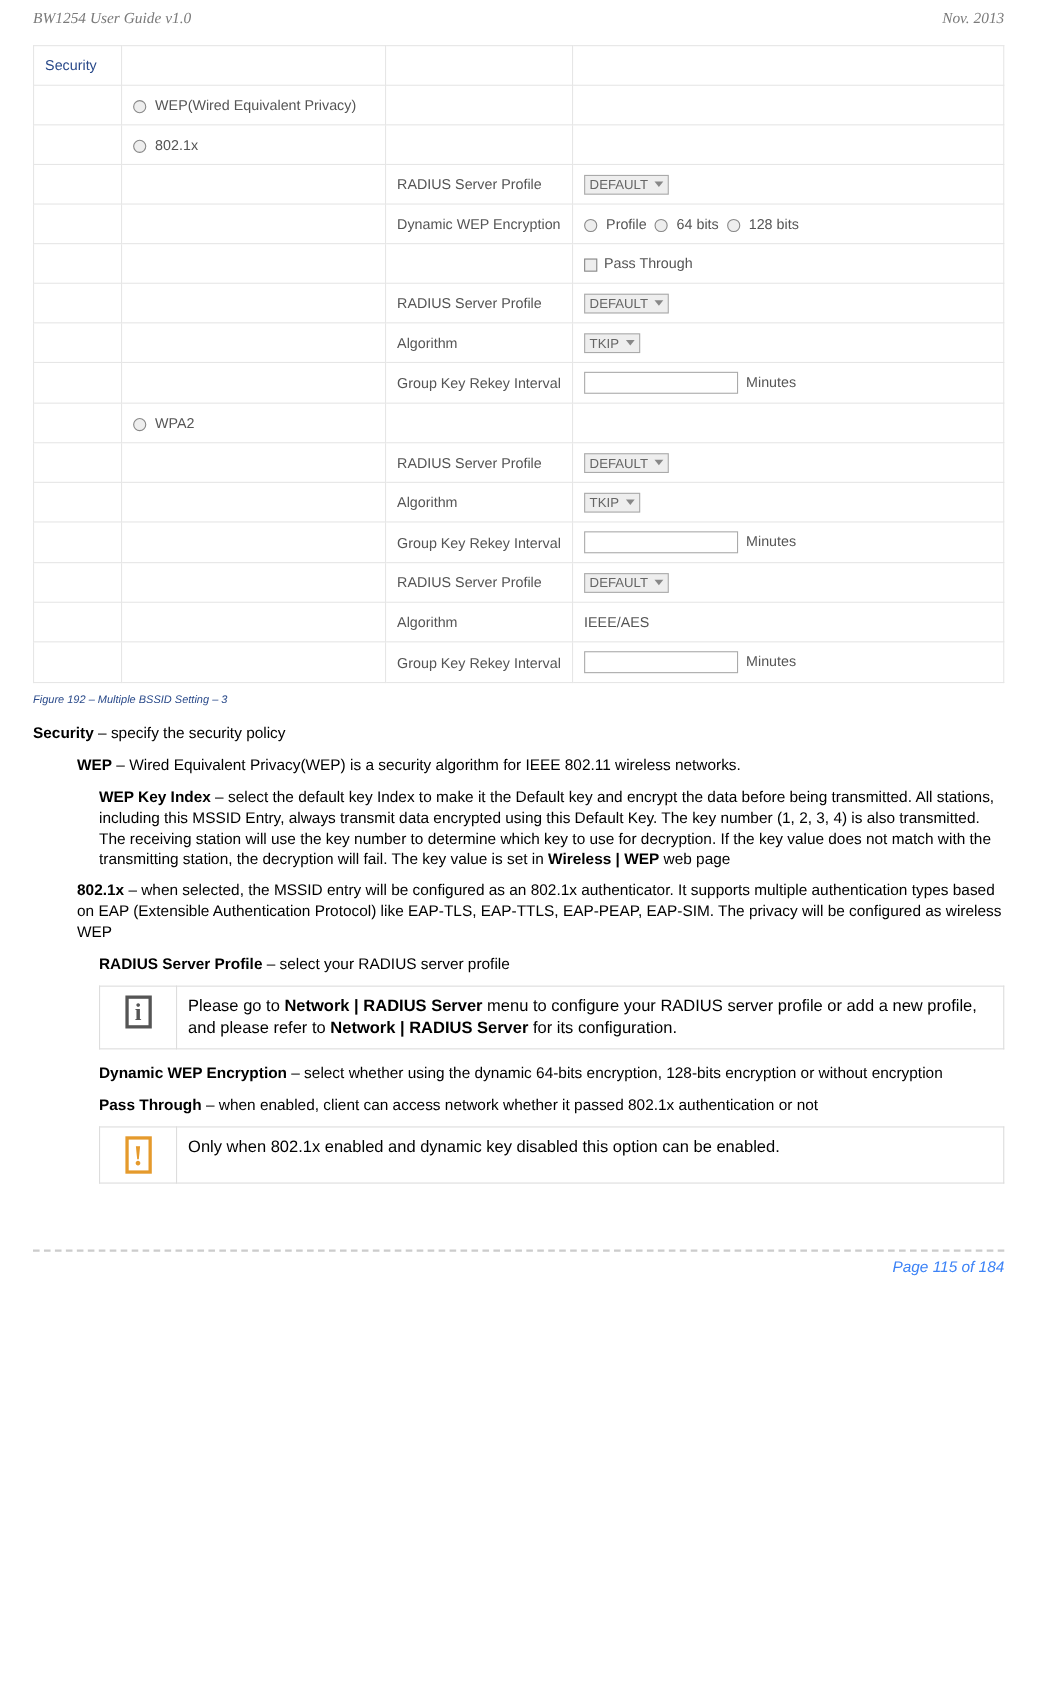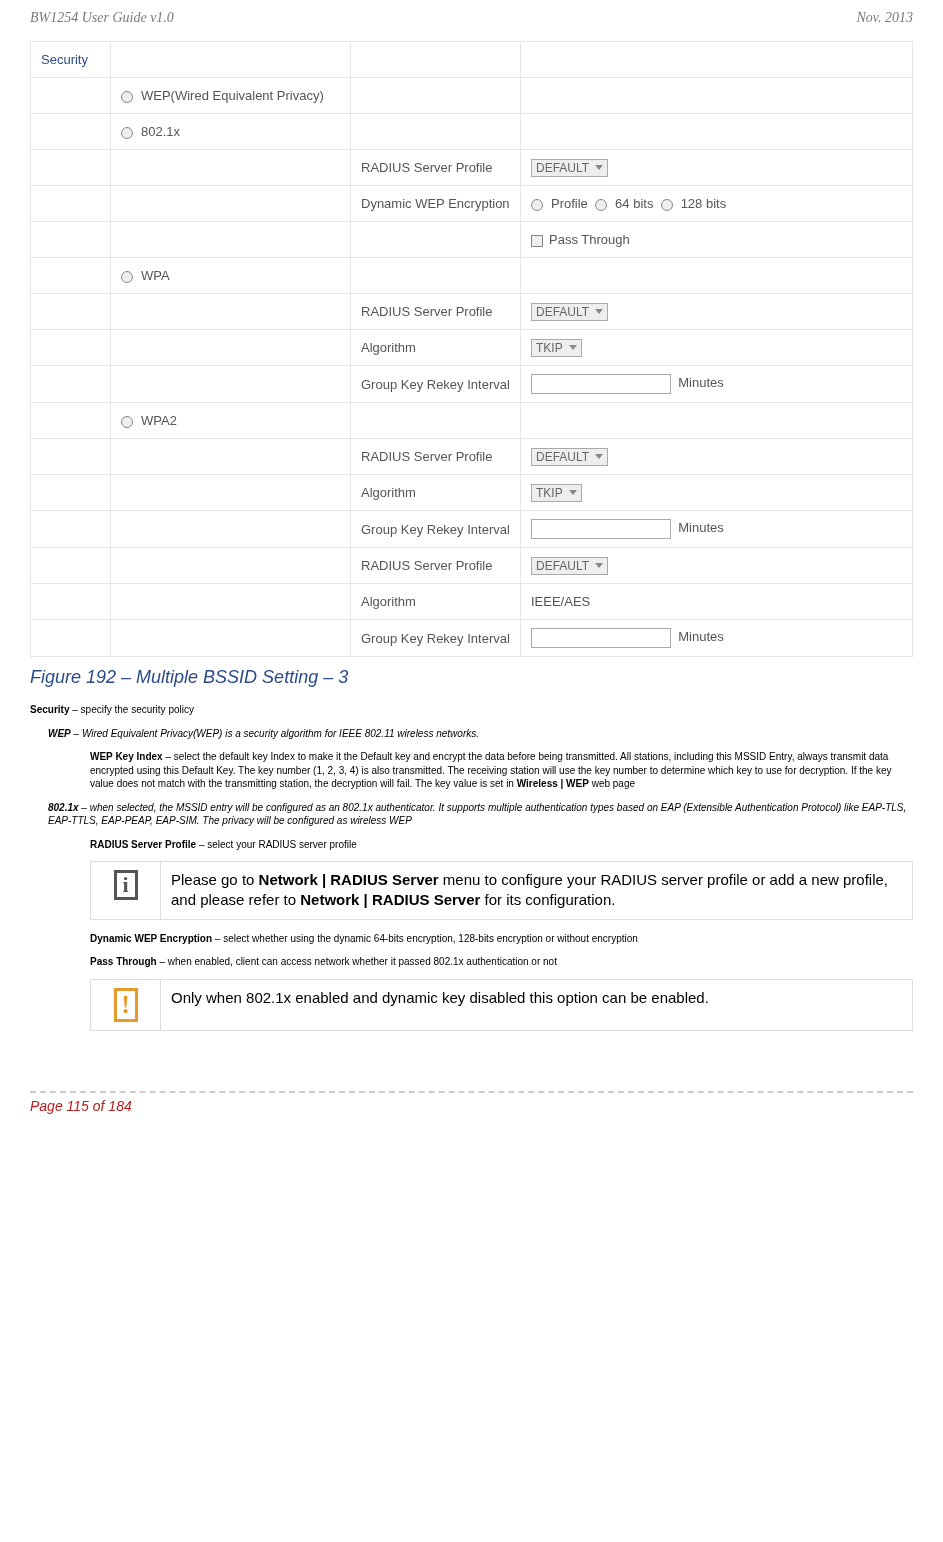--- a/index.html
+++ b/index.html
@@ -75,29 +75,29 @@
     display: inline-block;
     width: 12px; height: 12px;
     border: 1px solid #888;
     background: #eee;
     margin-right: 6px;
     vertical-align: middle;
   }
   .caption {
     color: #2a4a8a;
     font-style: italic;
-    font-size: 18px;
+    font-size: 10px;
     margin: 5px 0 15px 0;
   }
   .body-text {
-    font-size: 10px;
+    font-size: 14px;
     line-height: 1.35;
     margin-bottom: 10px;
   }
-  .indent1 { margin-left: 18px; font-style: italic; }
+  .indent1 { margin-left: 40px; }
   .indent2 { margin-left: 60px; }
   .note-table {
     border-collapse: collapse;
     width: calc(100% - 60px);
     margin-left: 60px;
     margin-top: 8px;
     margin-bottom: 12px;
   }
   .note-table td {
     border: 1px solid #ddd;
@@ -126,21 +126,22 @@
     justify-content: center;
     font-family: Georgia, serif;
     font-weight: bold;
     font-size: 26px;
     color: #e59a2c;
   }
   .footer {
     margin-top: 60px;
     border-top: 2px dashed #ccc;
     padding-top: 5px;
-    color: #b91c1c;
+    text-align: right;
+    color: #3b82f6;
     font-style: italic;
     font-size: 14px;
   }
   b { font-weight: bold; }
 </style>
 </head>
 <body>
 
 <div class="header-row">
   <span>BW1254 User Guide v1.0</span>
@@ -187,26 +188,20 @@
     </td>
   </tr>
   <tr>
     <td></td>
     <td></td>
     <td></td>
     <td><span class="checkbox"></span><span>Pass Through</span></td>
   </tr>
   <tr>
     <td></td>
-    <td><span class="radio"></span><span>WPA</span></td>
-    <td></td>
-    <td></td>
-  </tr>
-  <tr>
-    <td></td>
     <td></td>
     <td>RADIUS Server Profile</td>
     <td><span class="dropdown">
             <span>DEFAULT</span>
             <span class="dd-arrow"></span>
           </span></td>
   </tr>
   <tr>
     <td></td>
     <td></td>

